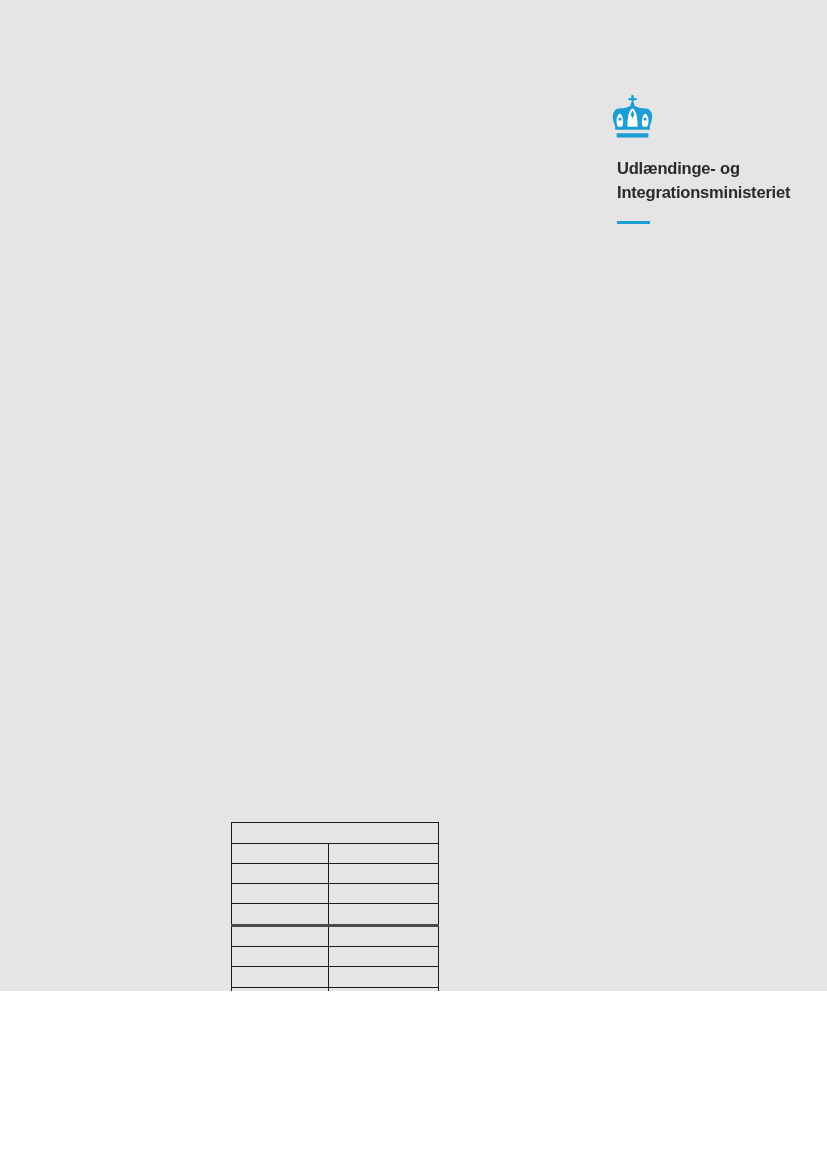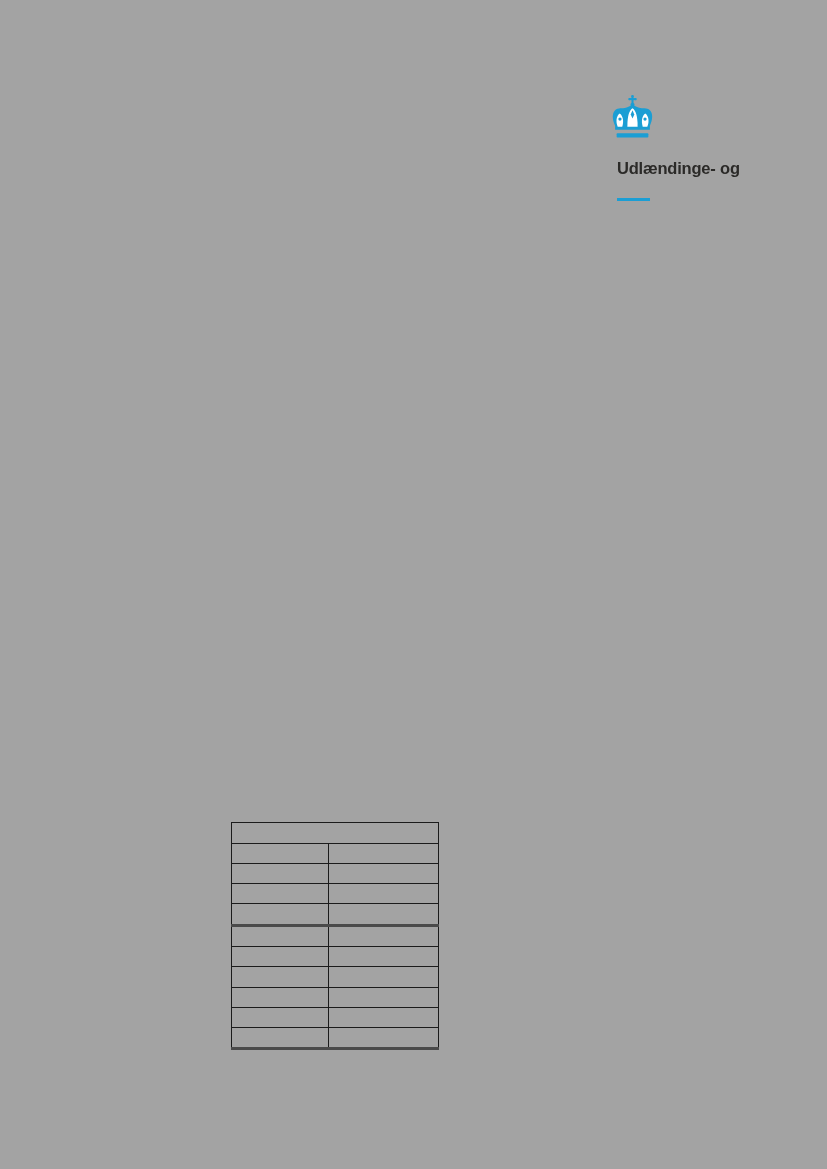--- a/index.html
+++ b/index.html
@@ -3,22 +3,22 @@
 <meta charset="utf-8">
 <style>
   html, body {
     margin: 0;
     padding: 0;
     background: #ffffff;
   }
   .page {
     position: relative;
     width: 827px;
-    height: 1169px;
-    background: #a3a3a3;
+    height: 991px;
+    background: #e5e5e5;
     overflow: hidden;
     font-family: "Liberation Sans", sans-serif;
   }
 
   
   .logo {
     position: absolute;
     left: 609px;
     top: 95px;
     width: 200px;
@@ -106,20 +106,21 @@
         <circle cx="19.5" cy="47" r="3.2"></circle>
         <circle cx="68.5" cy="47" r="3.2"></circle>
         <path d="M44,30 L47.5,38 L44,46 L40.5,38 Z"></path>
 
         <rect x="13" y="75" width="62" height="8" rx="1.5"></rect>
       </g>
     </svg>
 
     <div class="ministry-name">
       <div>Udlændinge- og</div>
+      <div>Integrationsministeriet</div>
     </div>
 
     <div class="logo-rule"></div>
   </div>
 
   <div class="table-wrap">
     <table class="doc-table">
       <colgroup>
           <col class="c1">
           <col class="c2">

